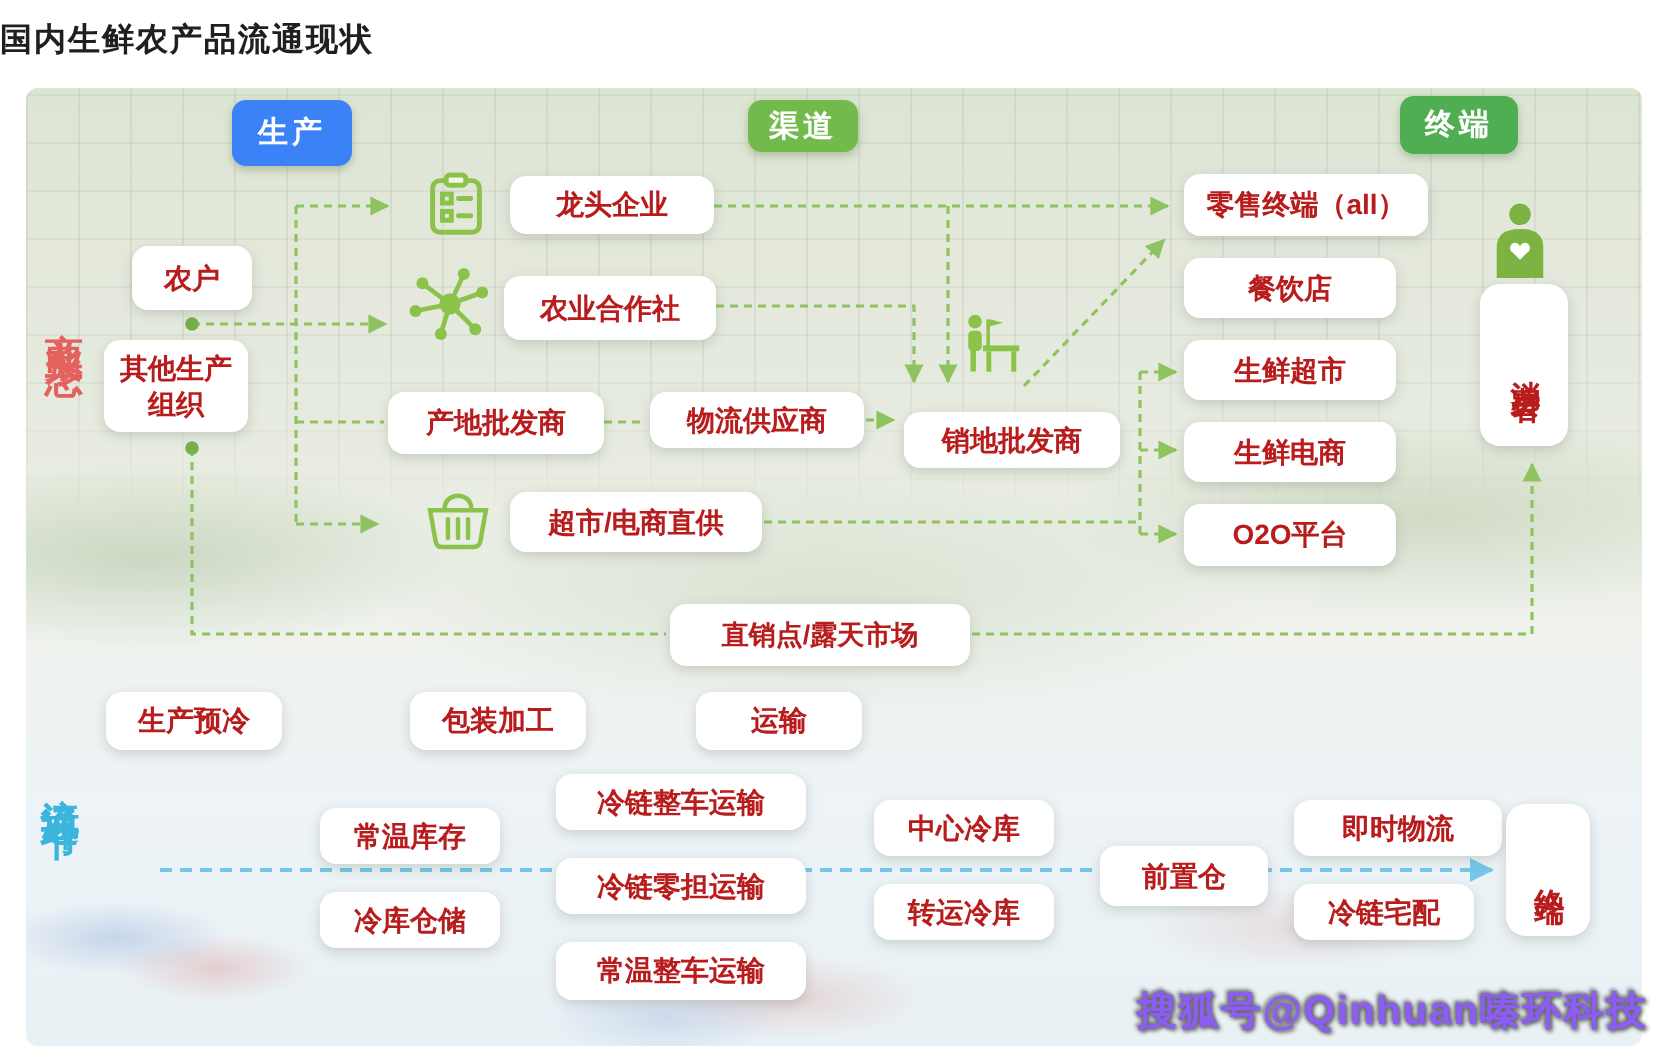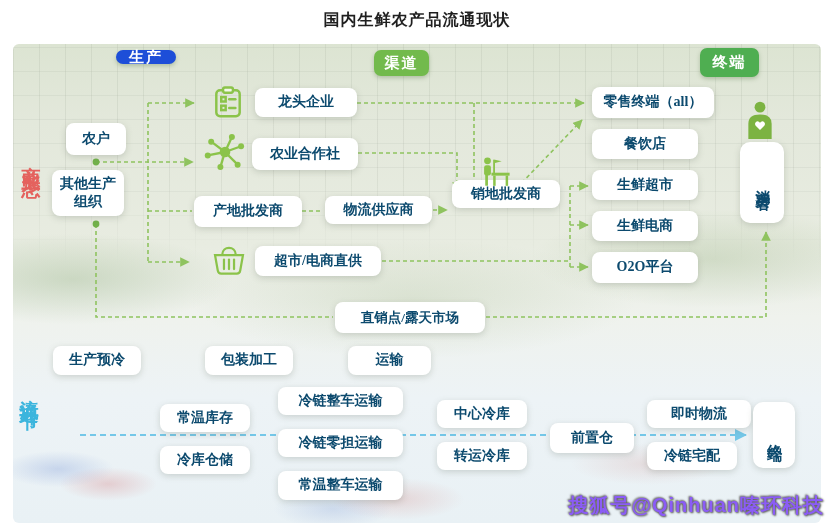--- a/index.html
+++ b/index.html
@@ -2,21 +2,21 @@
 <html><head>
 <meta charset="utf-8">
 <style>
   html,body{margin:0;padding:0;background:#ffffff;}
   .stage{
     position:relative;width:834px;height:523px;overflow:hidden;
     font-family:"Liberation Sans","DejaVu Sans",sans-serif;
     background:#ffffff;
   }
   .title{
-    position:absolute;left:0;top:10px;width:834px;text-align:center;
+    position:absolute;left:0;top:10px;width:834px;
     font-size:16px;font-weight:800;color:#1f1f1f;letter-spacing:1px;
   }
   
   .photo{
     position:absolute;left:13px;top:44px;width:808px;height:479px;
     border-radius:6px;overflow:hidden;
     background:
       radial-gradient(70px 24px at 95px 440px, rgba(200,60,60,.20), transparent 70%),
       radial-gradient(80px 26px at 45px 425px, rgba(70,110,200,.22), transparent 70%),
       radial-gradient(95px 30px at 385px 455px, rgba(200,70,60,.16), transparent 70%),
@@ -36,24 +36,23 @@
             mask-image:linear-gradient(180deg,#000 60%,transparent 100%);
   }
   svg.wires{position:absolute;left:0;top:0;z-index:2;}
   .badge{
     position:absolute;z-index:4;display:flex;align-items:center;justify-content:center;
     color:#fff;font-size:15px;font-weight:800;border-radius:7px;letter-spacing:2px;
     box-shadow:0 2px 4px rgba(90,120,70,.35);
   }
   .node{
     position:absolute;z-index:3;display:flex;align-items:center;justify-content:center;
-    background:#ffffff;border-radius:8px;color:#0c4a6e;font-weight:700;font-size:14px;
+    background:#ffffff;border-radius:8px;color:#b91c1c;font-weight:700;font-size:14px;
     text-align:center;line-height:1.3;padding:12px 5px;box-sizing:border-box;
     box-shadow:0 2px 6px rgba(100,112,96,.25);
-    font-family:Liberation Serif, serif;
   }
   .node.small{font-size:13.5px;}
   .node.v{writing-mode:vertical-rl;letter-spacing:3px;font-size:15px;border-radius:10px;}
   .side-label{
     position:absolute;z-index:4;writing-mode:vertical-rl;letter-spacing:4px;
     font-size:19px;font-weight:800;
   }
   .side-label.red{color:#e4625e;}
   .side-label.blue{color:#3cb5dd;}
   .icon{position:absolute;z-index:3;}
@@ -109,34 +108,34 @@
       <path d="M570,267 L588,267" marker-end="url(#ag)"></path>
     </g>
     <g fill="#72b14b" stroke="none">
       <circle cx="96" cy="162" r="3.4"></circle>
       <circle cx="96" cy="224" r="3.4"></circle>
     </g>
 
     <path d="M80,435 L746,435" stroke="#74c7e8" stroke-width="2" fill="none" stroke-dasharray="6 4" marker-end="url(#ab)"></path>
   </svg>
 
-  <div class="badge" style="left:116px;top:50px;width:60px;height:14px;background:#1d4ed8">生产</div>
+  <div class="badge" style="left:116px;top:50px;width:60px;height:33px;background:#3b82f6">生产</div>
   <div class="badge" style="left:374px;top:50px;width:55px;height:26px;background:#72ba4c">渠道</div>
   <div class="badge" style="left:700px;top:48px;width:59px;height:29px;background:#4fae51">终端</div>
 
   <div class="side-label red" style="left:18px;top:151px;height:96px">商业形态</div>
   <div class="side-label blue" style="left:16px;top:384px;height:92px">流通环节</div>
 
   <div class="node" style="left:66px;top:123px;width:60px;height:32px">农户</div>
   <div class="node" style="left:52px;top:170px;width:72px;height:46px">其他生产组织</div>
   <div class="node" style="left:255px;top:88px;width:102px;height:29px">龙头企业</div>
   <div class="node" style="left:252px;top:138px;width:106px;height:32px">农业合作社</div>
   <div class="node" style="left:194px;top:196px;width:108px;height:31px">产地批发商</div>
   <div class="node" style="left:325px;top:196px;width:107px;height:28px">物流供应商</div>
-  <div class="node" style="left:452px;top:180px;width:108px;height:28px">销地批发商</div>
+  <div class="node" style="left:452px;top:206px;width:108px;height:28px">销地批发商</div>
   <div class="node" style="left:255px;top:246px;width:126px;height:30px">超市/电商直供</div>
   <div class="node" style="left:592px;top:87px;width:122px;height:31px">零售终端（all）</div>
   <div class="node" style="left:592px;top:129px;width:106px;height:30px">餐饮店</div>
   <div class="node" style="left:592px;top:170px;width:106px;height:30px">生鲜超市</div>
   <div class="node" style="left:592px;top:211px;width:106px;height:30px">生鲜电商</div>
   <div class="node" style="left:592px;top:252px;width:106px;height:31px">O2O平台</div>
   <div class="node v" style="left:740px;top:142px;width:44px;height:81px">消费者</div>
   <div class="node small" style="left:335px;top:302px;width:150px;height:31px">直销点/露天市场</div>
 
   <div class="node" style="left:53px;top:346px;width:88px;height:29px">生产预冷</div>

